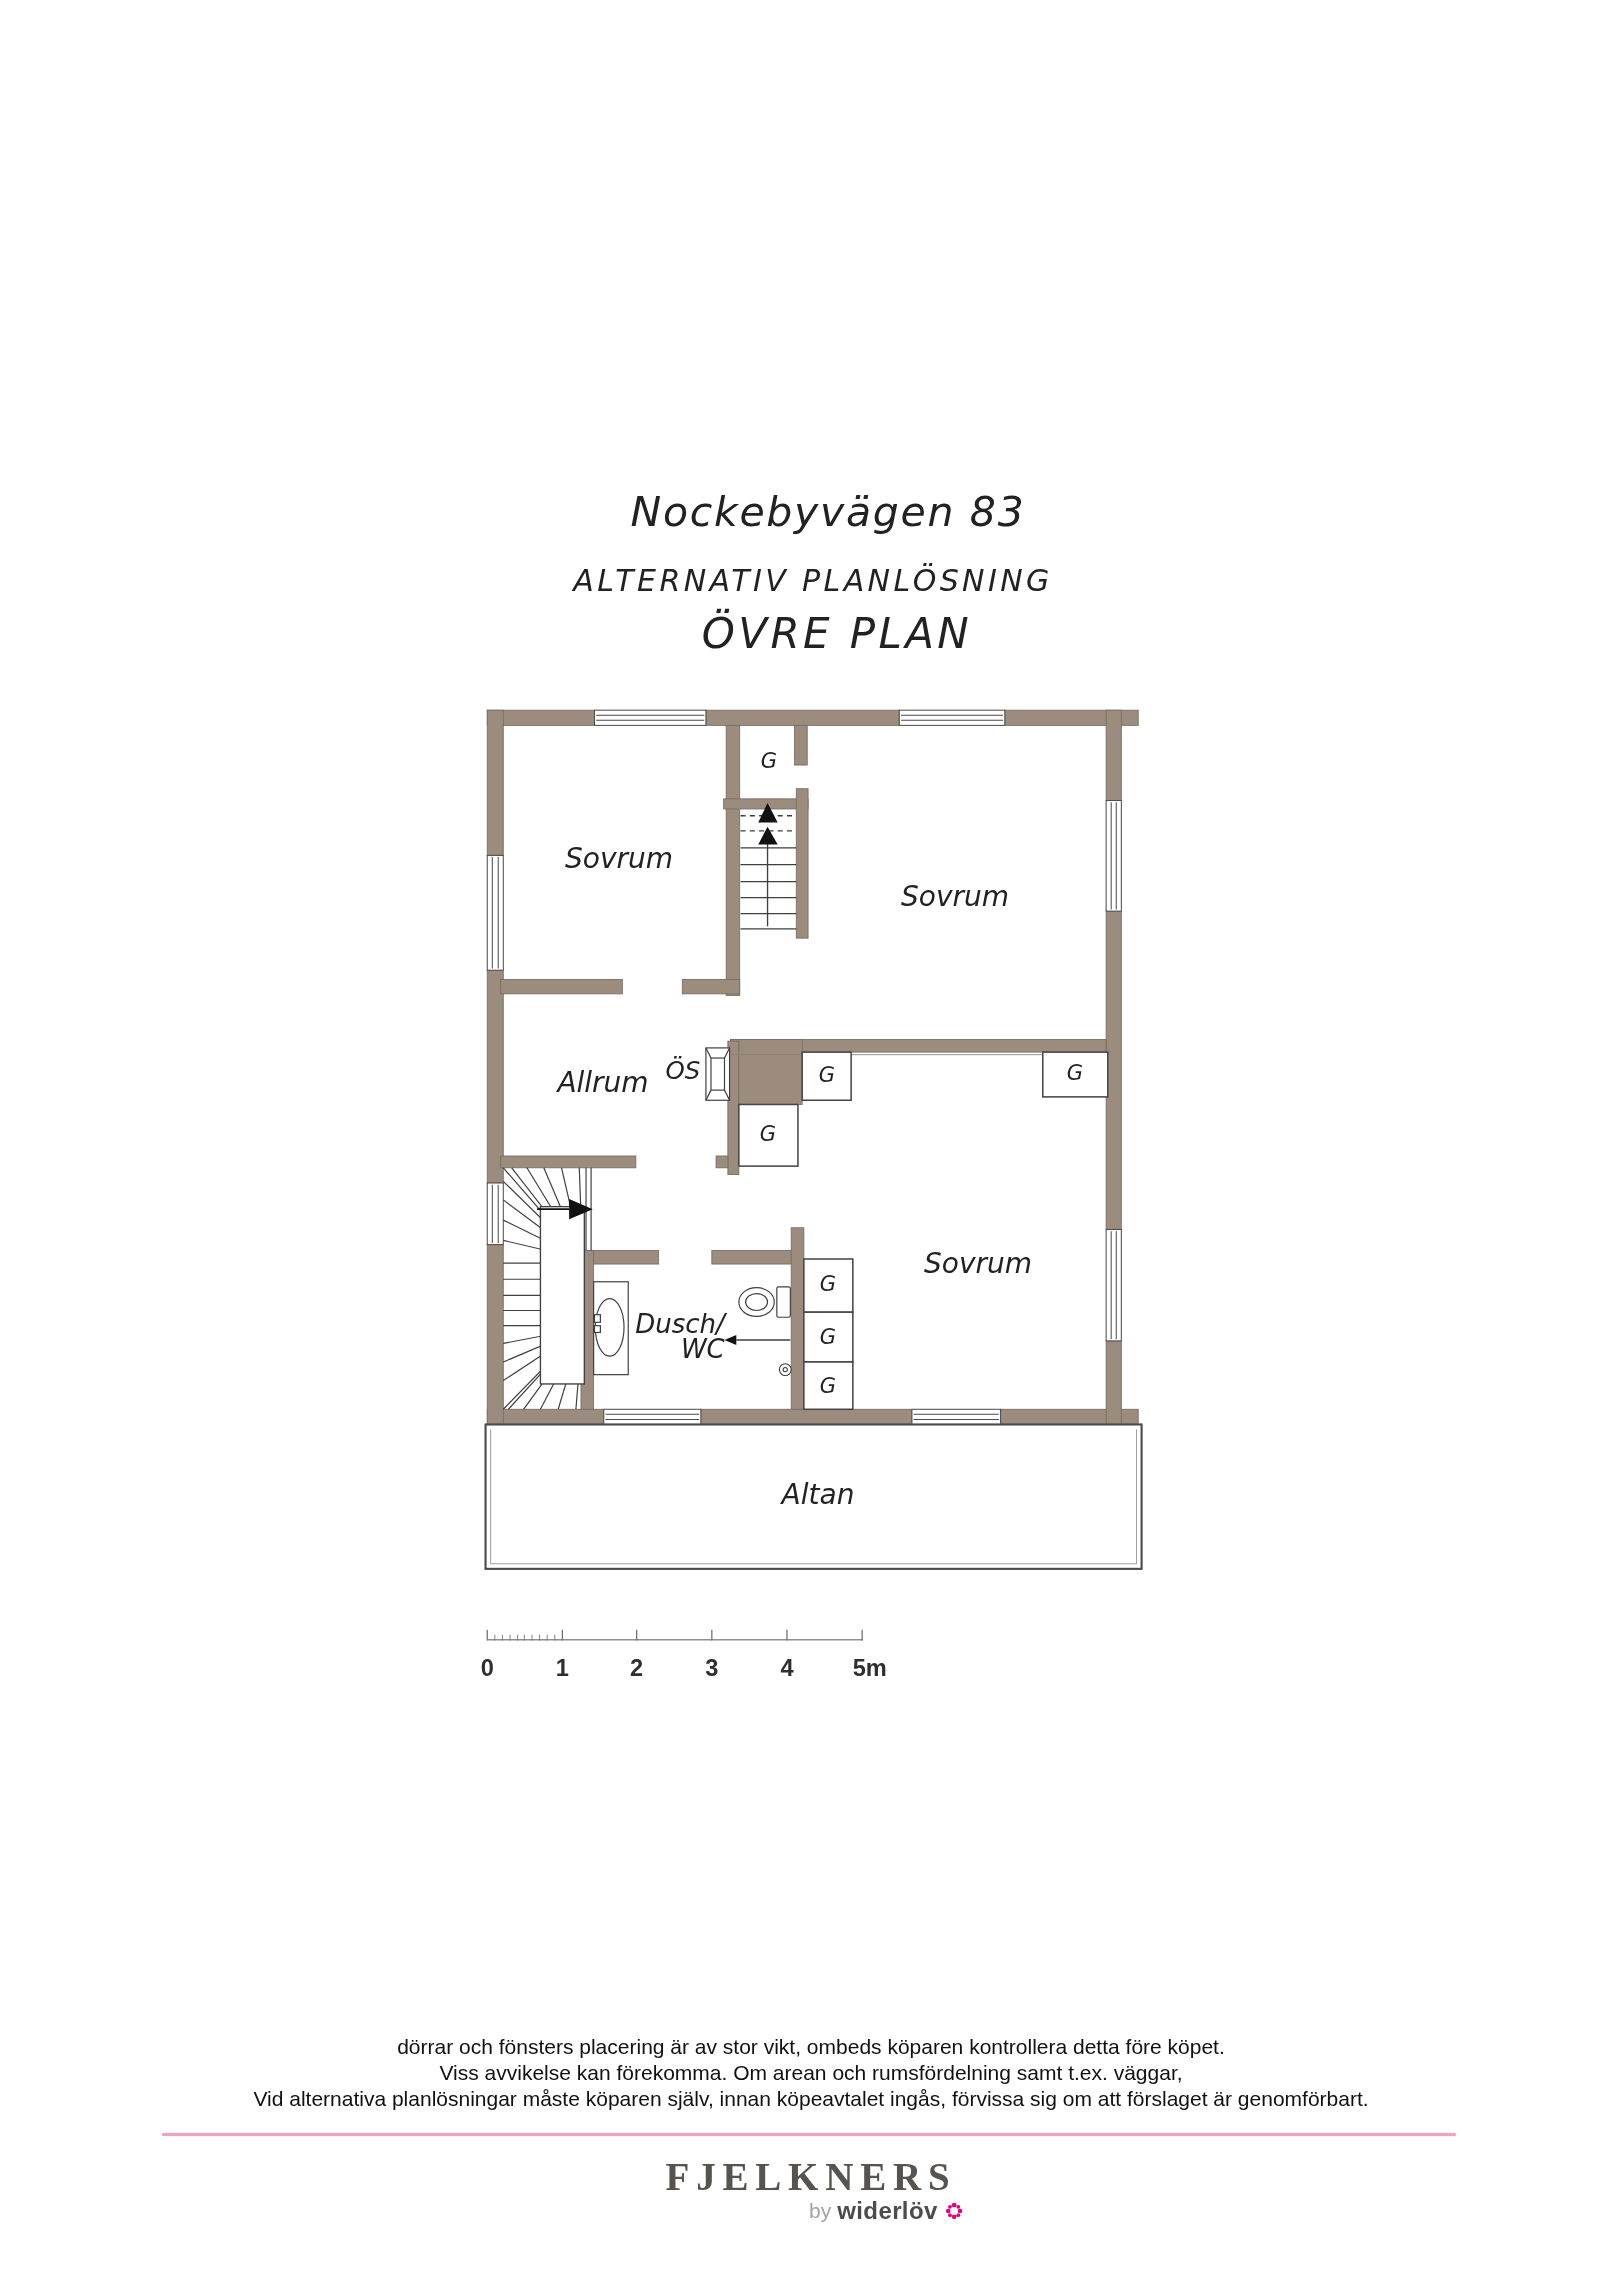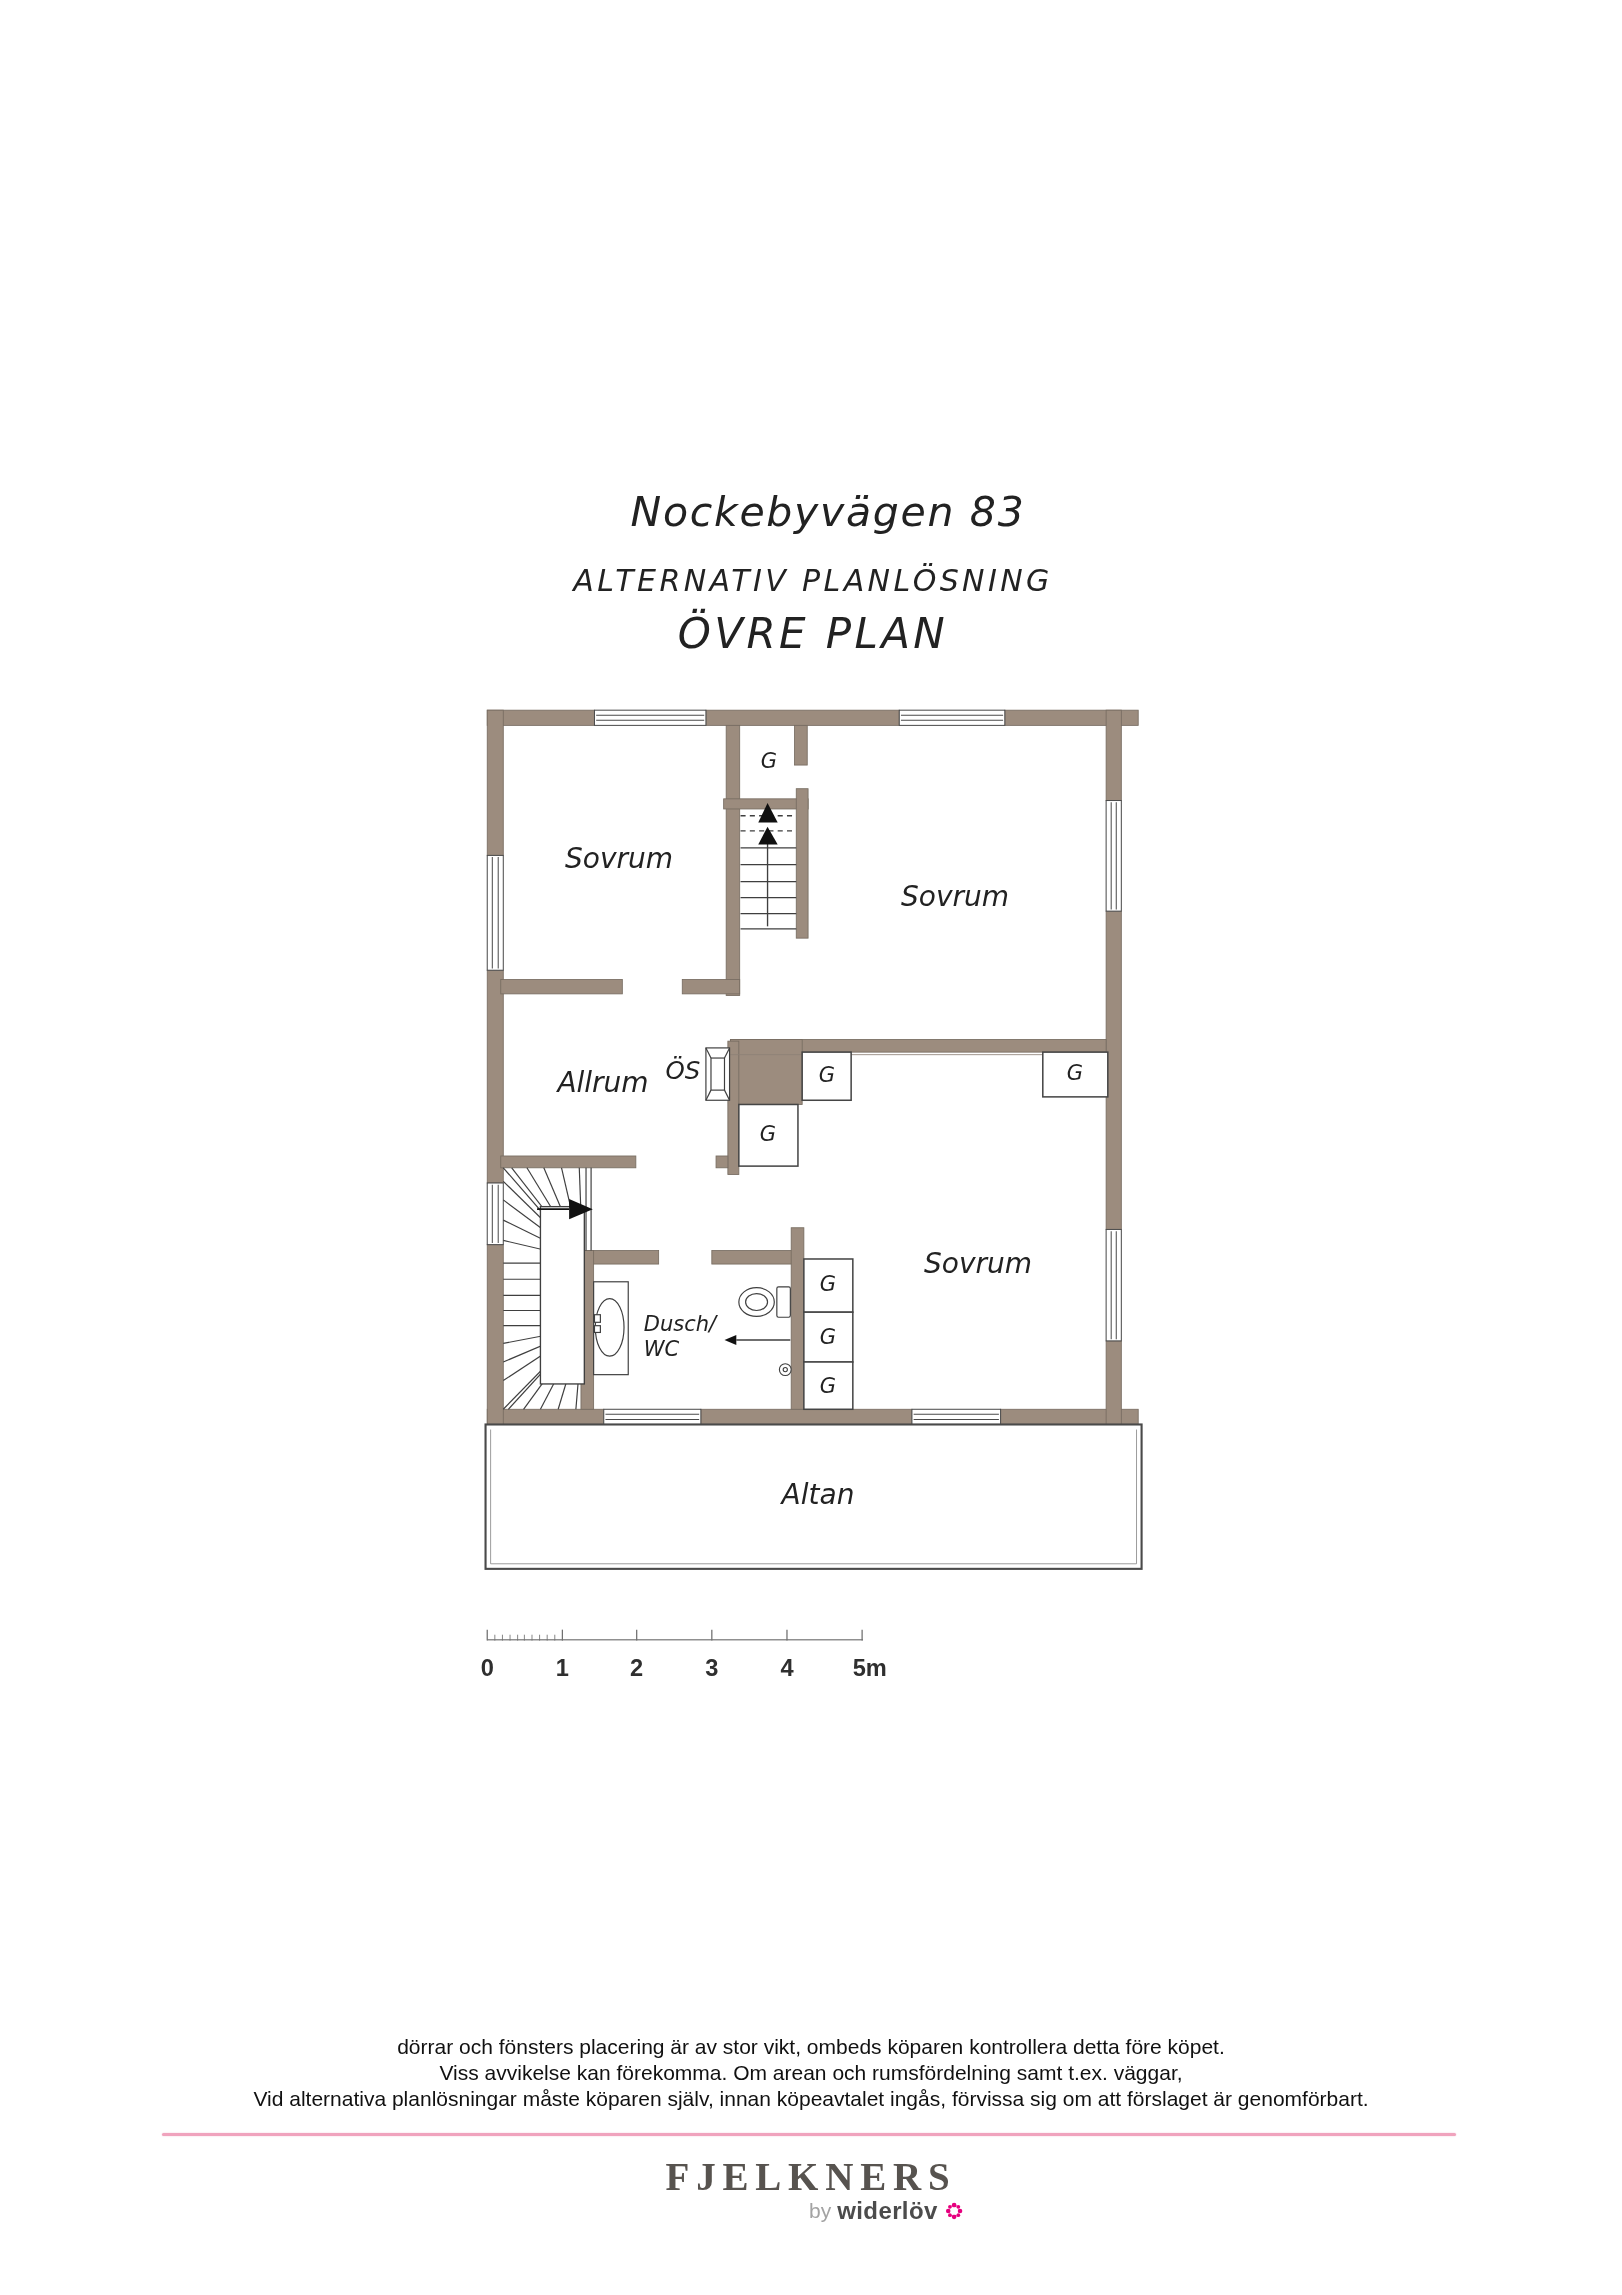--- a/index.html
+++ b/index.html
@@ -3,25 +3,25 @@
 <meta charset="utf-8">
 <style>
   html,body{margin:0;padding:0;background:#ffffff;}
   .page{position:relative;width:1622px;height:2295px;background:#ffffff;overflow:hidden;
         font-family:"Liberation Sans",sans-serif;}
   
   .hand{font-family:"DejaVu Sans",sans-serif;font-style:italic;color:#222;}
   .abs{position:absolute;transform:translate(-50%,-50%);white-space:nowrap;}
   .title-line1{font-size:41px;letter-spacing:1.7px;margin-left:15px;}
   .title-line2{font-size:30px;letter-spacing:3.4px;}
-  .title-line3{font-size:42px;letter-spacing:3.4px;}
+  .title-line3{font-size:42px;letter-spacing:3.4px;margin-left:24px;}
   .room-label{font-size:28px;}
   .os-label{font-size:24.5px;}
   .g-label{font-size:21px;}
-  .duschwc{font-size:21px;text-align:left;line-height:24.5px;}
+  .duschwc{font-size:26px;text-align:right;line-height:24.5px;}
   .disclaimer{position:absolute;left:811px;top:2034px;transform:translateX(-50%);
       text-align:center;font-size:21px;line-height:26px;color:#111;white-space:nowrap;}
   .divider{position:absolute;left:162px;top:2133px;width:1294px;height:3.4px;
       background:#f0a3bd;border-radius:1.7px;box-shadow:0 0 1.7px #f6c4d6;}
   .brand{position:absolute;left:811px;top:2154px;transform:translateX(-50%);
       font-family:"Liberation Serif",serif;font-weight:bold;font-size:39px;
       letter-spacing:6.8px;color:#57534f;white-space:nowrap;}
   .byline{position:absolute;top:2195px;left:809px;width:155px;display:flex;
       align-items:center;justify-content:flex-end;gap:6px;}
   .byline .by{font-size:21px;color:#a3a3a3;}

